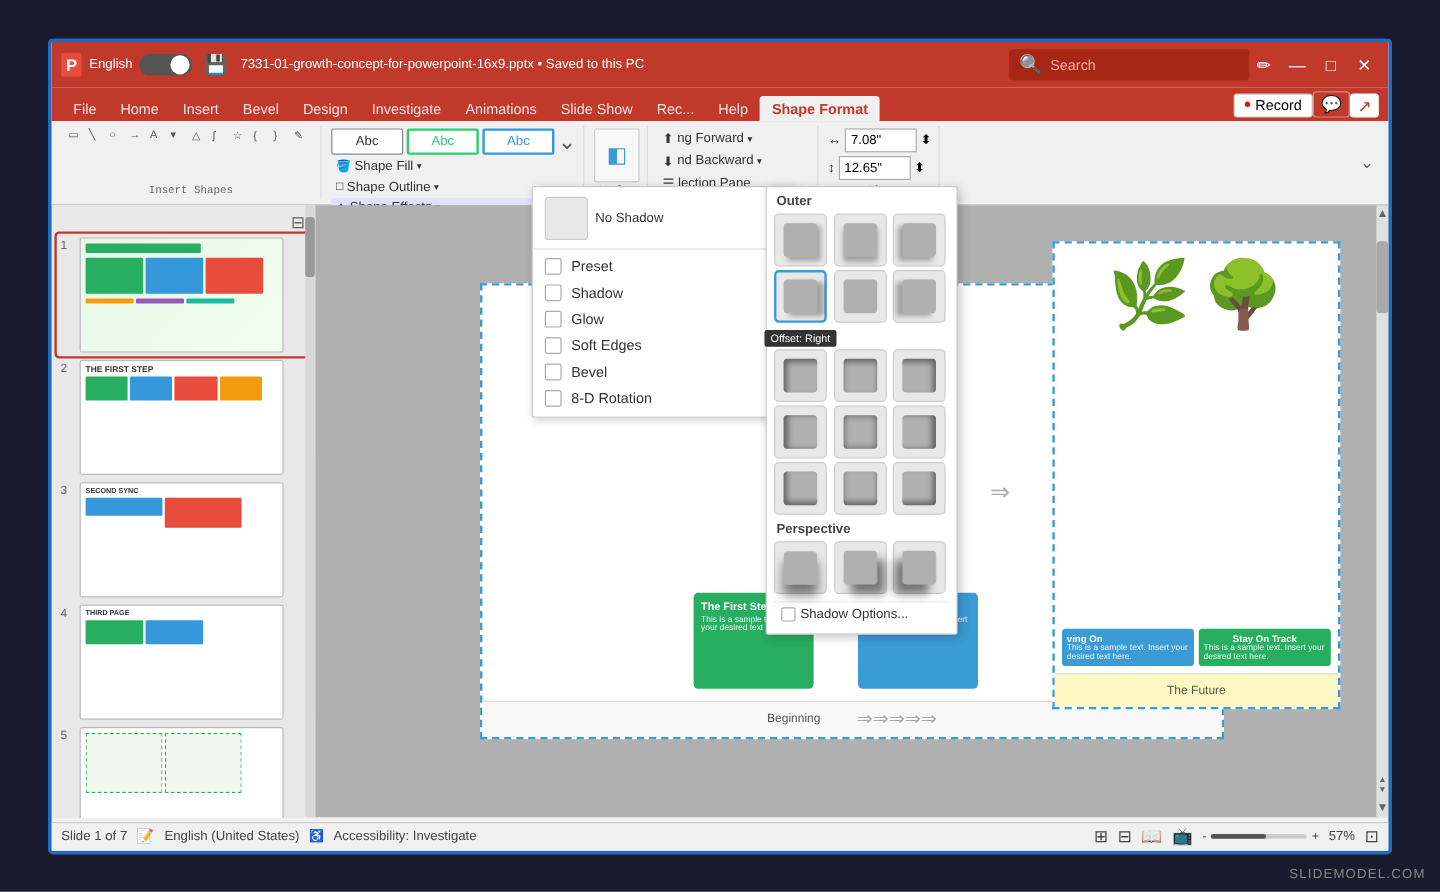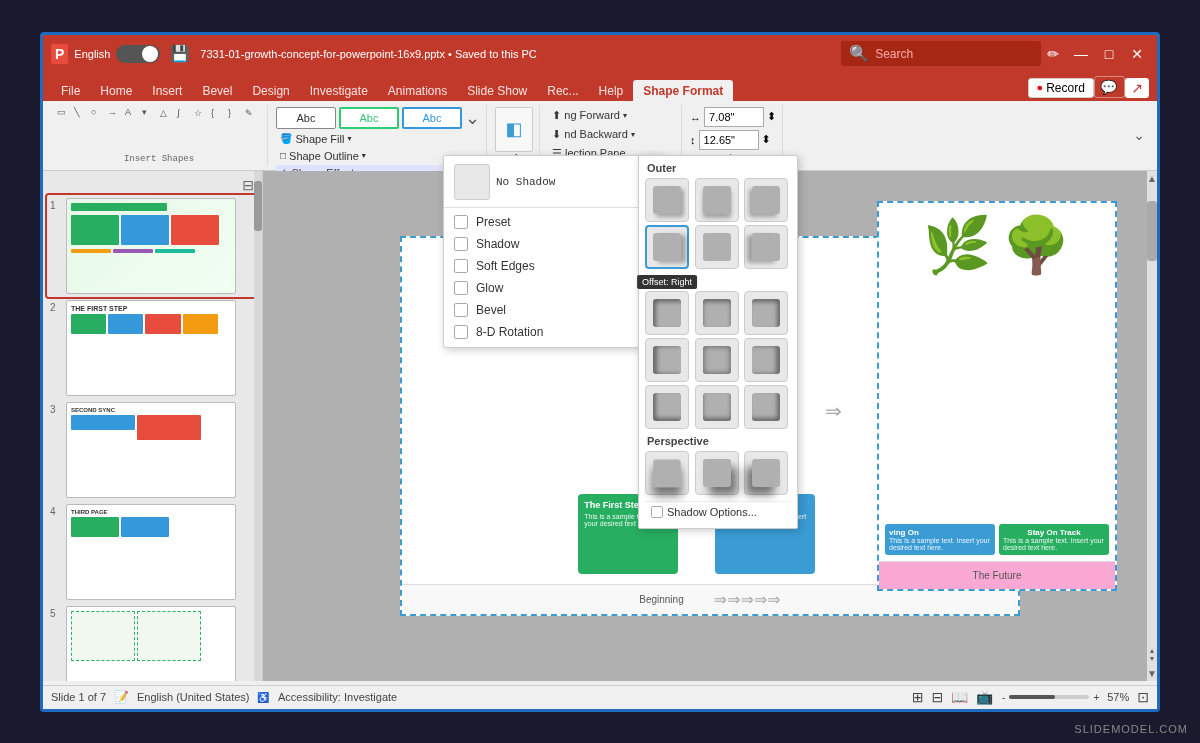--- a/index.html
+++ b/index.html
@@ -364,21 +364,21 @@
       gap: 6px;
       cursor: pointer;
     }
     .no-shadow-box {
       width: 36px;
       height: 36px;
       background: #e8e8e8;
       border: 1px solid #ccc;
       border-radius: 3px;
     }
-    .no-shadow-label { font-size: 11px; color: #333; font-family: Liberation Mono, monospace; }
+    .no-shadow-label { font-size: 11px; color: #333; }
     .shadow-menu-item {
       display: flex;
       align-items: center;
       justify-content: space-between;
       padding: 4px 8px 4px 10px;
       cursor: pointer;
       font-size: 12px;
       color: #333;
     }
     .shadow-menu-item-left {
@@ -826,21 +826,21 @@
           <div style="background:#3a9bd5;padding:4px;border-radius:3px;flex:1;">
             <div style="font-size:8px;font-weight:bold;color:#fff;">ving On</div>
             <div style="font-size:7px;color:rgba(255,255,255,0.9);">This is a sample text. Insert your desired text here.</div>
           </div>
           <div style="background:#27ae60;padding:4px;border-radius:3px;flex:1;">
             <div style="font-size:8px;font-weight:bold;color:#fff;text-align:center;">Stay On Track</div>
             <div style="font-size:7px;color:rgba(255,255,255,0.9);">This is a sample text. Insert your desired text here.</div>
           </div>
         </div>
 
-        <div style="height:28px;display:flex;align-items:center;justify-content:center;font-size:10px;color:#555;background:#f9a8d4;border-top:1px solid #ddd;">
+        <div style="height:28px;display:flex;align-items:center;justify-content:center;font-size:10px;color:#555;background:#fef9c3;border-top:1px solid #ddd;">
           <span>The Future</span>
         </div>
       </div>
 
       <div class="right-scrollbar">
         <div style="font-size:10px;text-align:center;color:#666;padding-top:2px;">▲</div>
         <div class="right-scroll-thumb"></div>
         <div style="position:absolute;bottom:2px;width:10px;text-align:center;font-size:10px;color:#666;">▼</div>
         <div style="position:absolute;bottom:20px;right:0;width:10px;height:14px;display:flex;flex-direction:column;align-items:center;gap:1px;">
           <span style="font-size:7px;color:#666;">▲</span>
@@ -867,28 +867,28 @@
     <div class="shadow-menu-item">
       <div class="shadow-menu-item-left">
         <div class="menu-checkbox"></div>
         <span>Shadow</span>
       </div>
       <span class="menu-chevron">▶</span>
     </div>
     <div class="shadow-menu-item">
       <div class="shadow-menu-item-left">
         <div class="menu-checkbox"></div>
-        <span>Soft Edges</span>
+        <span>Glow</span>
       </div>
       <span class="menu-chevron">▶</span>
     </div>
     <div class="shadow-menu-item">
       <div class="shadow-menu-item-left">
         <div class="menu-checkbox"></div>
-        <span>Glow</span>
+        <span>Soft Edges</span>
       </div>
       <span class="menu-chevron">▶</span>
     </div>
     <div class="shadow-menu-item">
       <div class="shadow-menu-item-left">
         <div class="menu-checkbox"></div>
         <span>Bevel</span>
       </div>
       <span class="menu-chevron">▶</span>
     </div>

